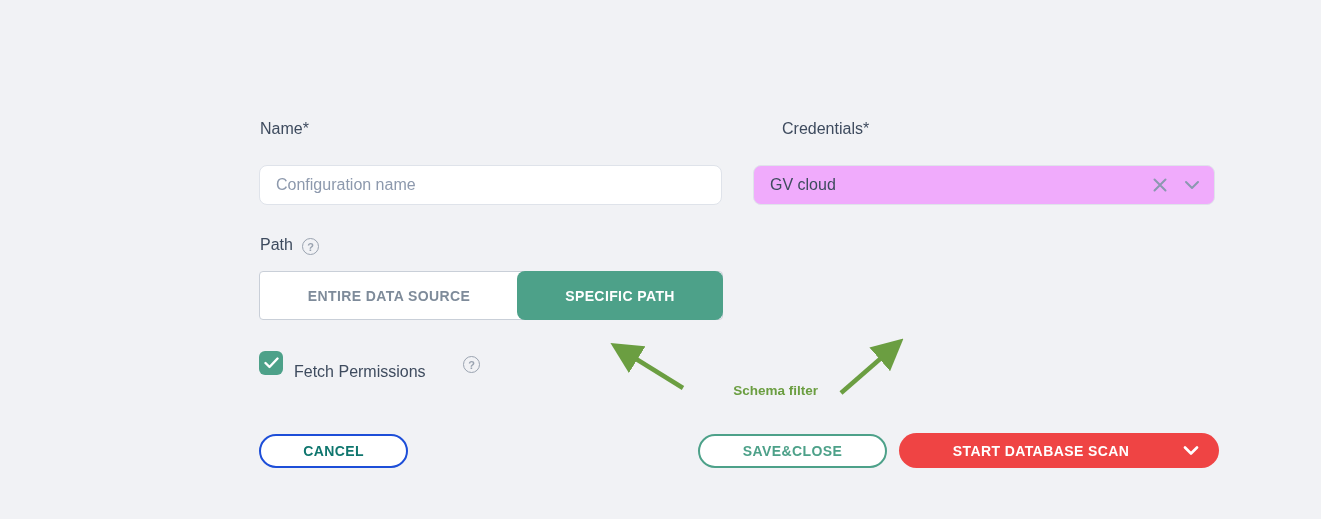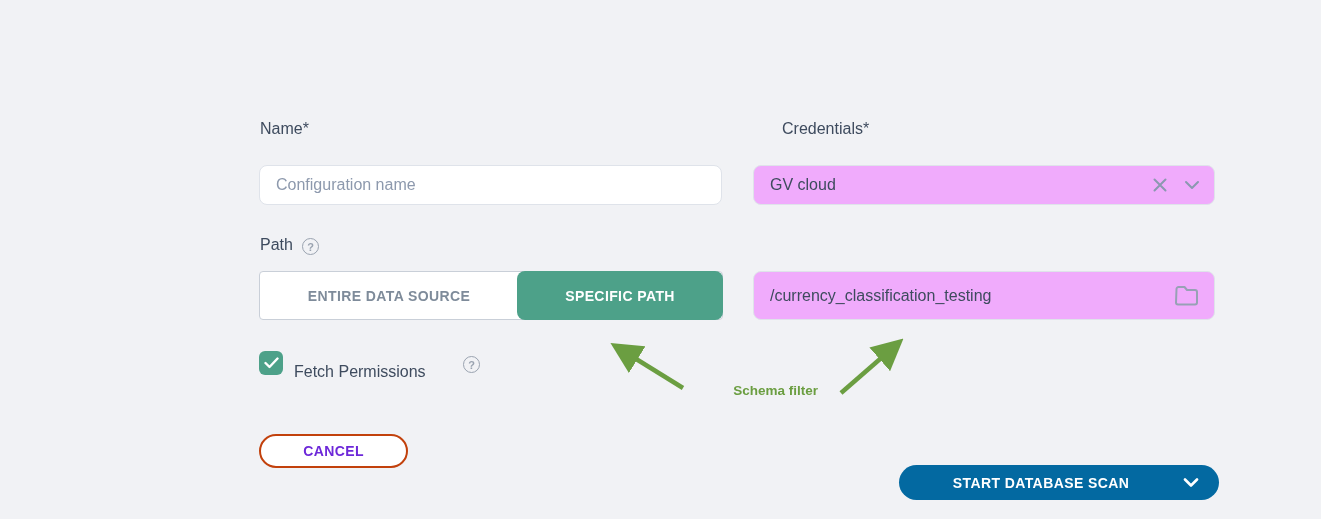--- a/index.html
+++ b/index.html
@@ -93,27 +93,26 @@
   .pill-btn {
     position: absolute;
     height: 34px;
     border-radius: 17px;
     display: flex; align-items: center; justify-content: center;
     font-family: "Liberation Sans", sans-serif;
     font-size: 14px; font-weight: bold; letter-spacing: 0.4px;
     cursor: pointer;
     background: #ffffff;
   }
-  .pill-btn.gray  { border: 2px solid #c2410c; color: #6d28d9; text-align: center; }
+  .pill-btn.gray  { border: 2px solid #1d4ed8; color: #0f766e; text-align: center; }
   .pill-btn.teal-outline { border: 2px solid #4da189; color: #4da189; }
   .pill-btn.teal-fill {
-    background: #0369a1; border: none; color: #ffffff;
+    background: #ef4444; border: none; color: #ffffff;
     justify-content: space-between;
     padding: 0 20px 0 0;
-    margin-top: 32px;
   }
   .pill-btn.teal-fill .btn-label { flex: 1; text-align: center; }
 
   .annotation-label {
     position: absolute;
     left: 706px; top: 383px;
     width: 112px;
     font-size: 13.5px; font-weight: bold;
     color: #6b9e41;
     text-align: right;
@@ -144,28 +143,20 @@
   </div>
 
   <div class="field-label" style="left:260px; top:236px;">Path</div>
   <span class="help-icon" style="left:302px; top:238px;">?</span>
 
   <div class="toggle-group">
     <div class="toggle-seg unselected">ENTIRE DATA SOURCE</div>
     <div class="toggle-seg selected">SPECIFIC PATH</div>
   </div>
 
-  <div class="select-box" style="left:753px; top:271px; width:462px; height:49px; cursor:text;">
-    <span class="select-value">/currency_classification_testing</span>
-    <span class="icon-btn">
-      <svg width="26" height="22" viewBox="0 0 26 22">
-        <path d="M2.5 4 a2 2 0 0 1 2-2 h6 l2.5 3 h8 a2 2 0 0 1 2 2 v10.5 a2 2 0 0 1 -2 2 h-17 a2 2 0 0 1 -2 -2 z" fill="none" stroke="#97a1b5" stroke-width="2" stroke-linejoin="round"></path>
-      </svg>
-    </span>
-  </div>
 
   <div class="checkbox">
     <svg width="15" height="12" viewBox="0 0 15 12">
       <path d="M1.5 6 L5.5 10 L13.5 1.5" stroke="#ffffff" stroke-width="2.4" stroke-linecap="round" stroke-linejoin="round" fill="none"></path>
     </svg>
   </div>
   <div class="field-label" style="left:294px; top:363px;">Fetch Permissions</div>
   <span class="help-icon" style="left:463px; top:356px;">?</span>
 
   <svg class="overlay-svg" width="1321" height="519" viewBox="0 0 1321 519">
@@ -173,20 +164,21 @@
       <marker id="arrowhead" markerWidth="7" markerHeight="7" refX="4.5" refY="3.5" orient="auto">
         <polygon points="0 0, 7 3.5, 0 7" fill="#6b9e41"></polygon>
       </marker>
     </defs>
     <line x1="683" y1="388" x2="620" y2="349" stroke="#6b9e41" stroke-width="4.5" marker-end="url(#arrowhead)"></line>
     <line x1="841" y1="393" x2="895" y2="346" stroke="#6b9e41" stroke-width="4.5" marker-end="url(#arrowhead)"></line>
   </svg>
   <div class="annotation-label">Schema filter</div>
 
   <button class="pill-btn gray" style="left:259px; top:434px; width:149px;">CANCEL</button>
+  <button class="pill-btn teal-outline" style="left:698px; top:434px; width:189px;">SAVE&amp;CLOSE</button>
   <button class="pill-btn teal-fill" style="left:899px; top:433px; width:320px; height:35px; border-radius:17.5px;">
     <span class="btn-label">START DATABASE SCAN</span>
     <span class="icon-btn">
       <svg width="16" height="10" viewBox="0 0 16 10">
         <path d="M2 1.5 L8 7.5 L14 1.5" stroke="#ffffff" stroke-width="2.6" stroke-linecap="round" stroke-linejoin="round" fill="none"></path>
       </svg>
     </span>
   </button>
 
 </div>

